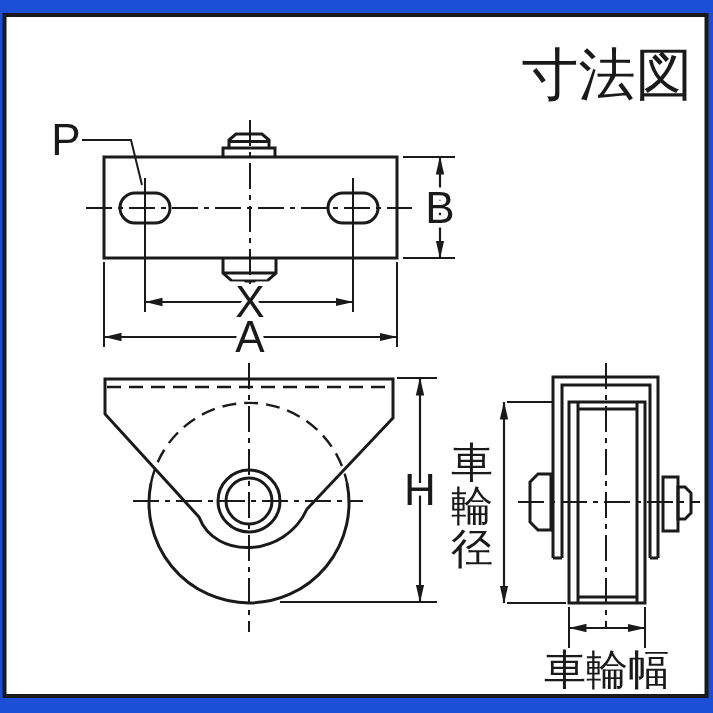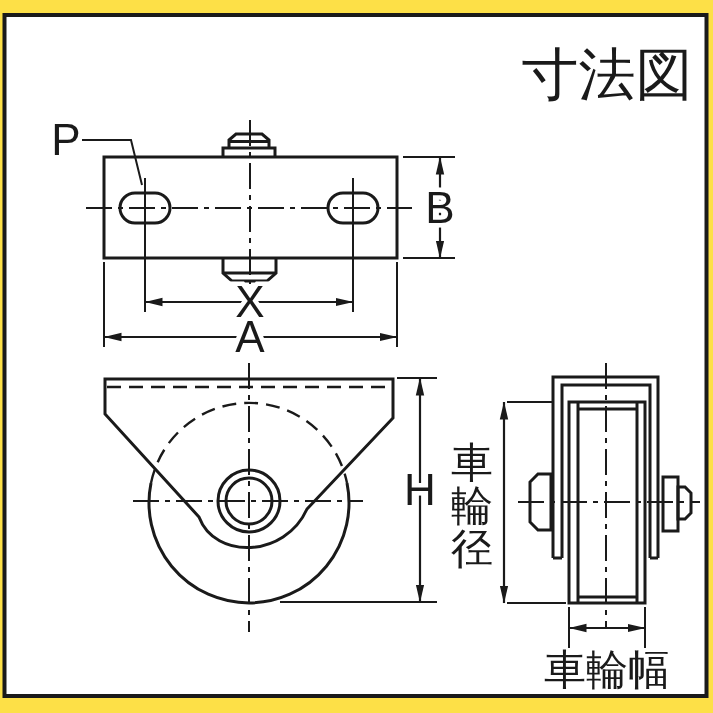--- a/index.html
+++ b/index.html
@@ -1,16 +1,16 @@
 <!DOCTYPE html>
 <html><head>
 <meta charset="utf-8">
 <style>
   html,body{margin:0;padding:0;background:#fff;}
-  .stage{position:relative;width:713px;height:713px;background:#fde047;overflow:hidden;
+  .stage{position:relative;width:713px;height:713px;background:#1d4ed8;overflow:hidden;
          font-family:"Liberation Sans","DejaVu Sans",sans-serif;}
   svg{display:block;}
   .obj{stroke:#1a1a1a;stroke-width:3;fill:none;stroke-linejoin:miter;stroke-linecap:butt;}
   .thin{stroke:#1a1a1a;stroke-width:2;fill:none;}
   .dim{stroke:#1a1a1a;stroke-width:2.2;fill:none;}
   .center{stroke:#1a1a1a;stroke-width:2;fill:none;stroke-dasharray:26 6 5 6;}
   .hid{stroke:#1a1a1a;stroke-width:2.4;fill:none;stroke-dasharray:14 8;}
   .lbl{font-size:44px;fill:#1a1a1a;stroke:#fff;stroke-width:9;paint-order:stroke;
        text-anchor:middle;dominant-baseline:central;
        font-family:"Liberation Sans","DejaVu Sans",sans-serif;}

